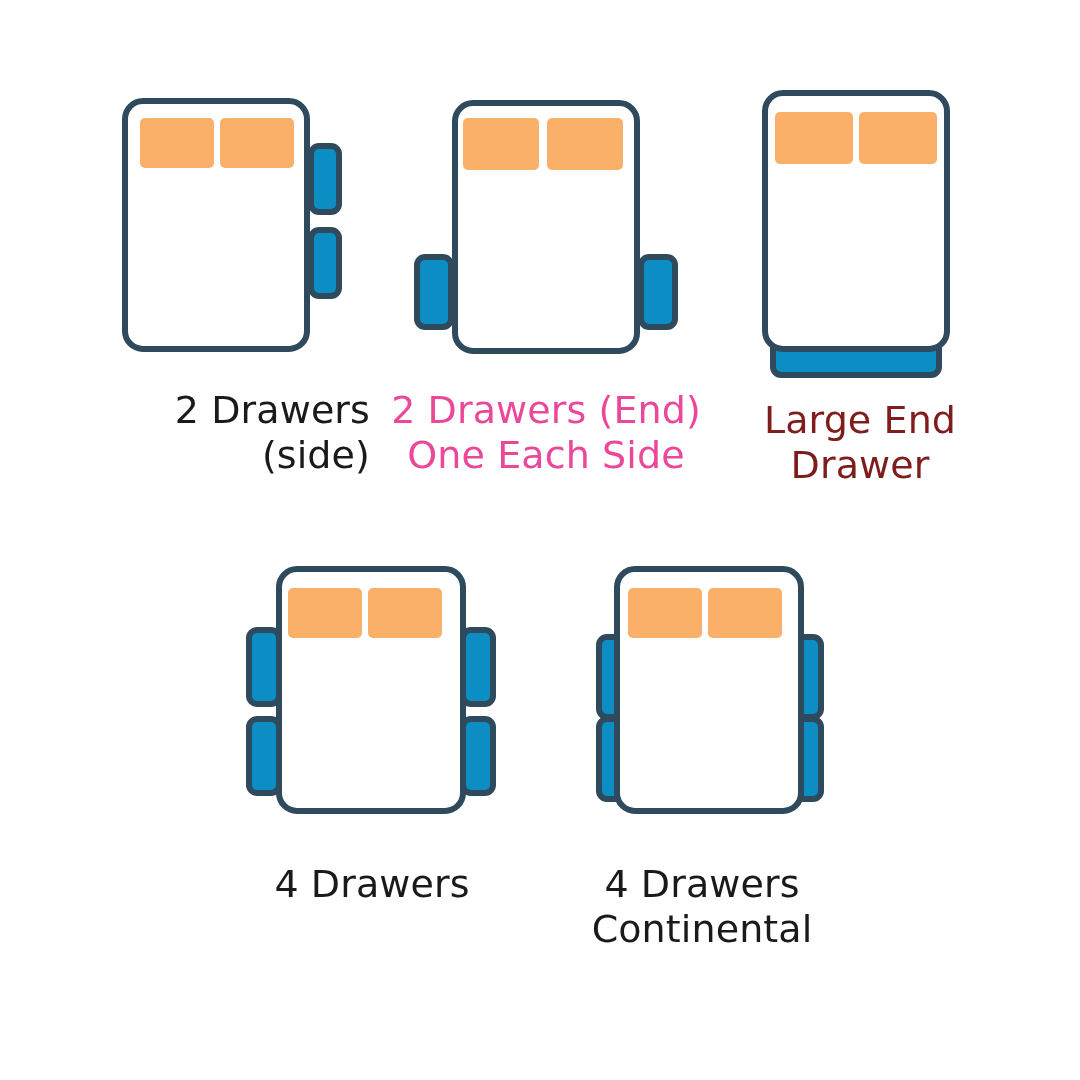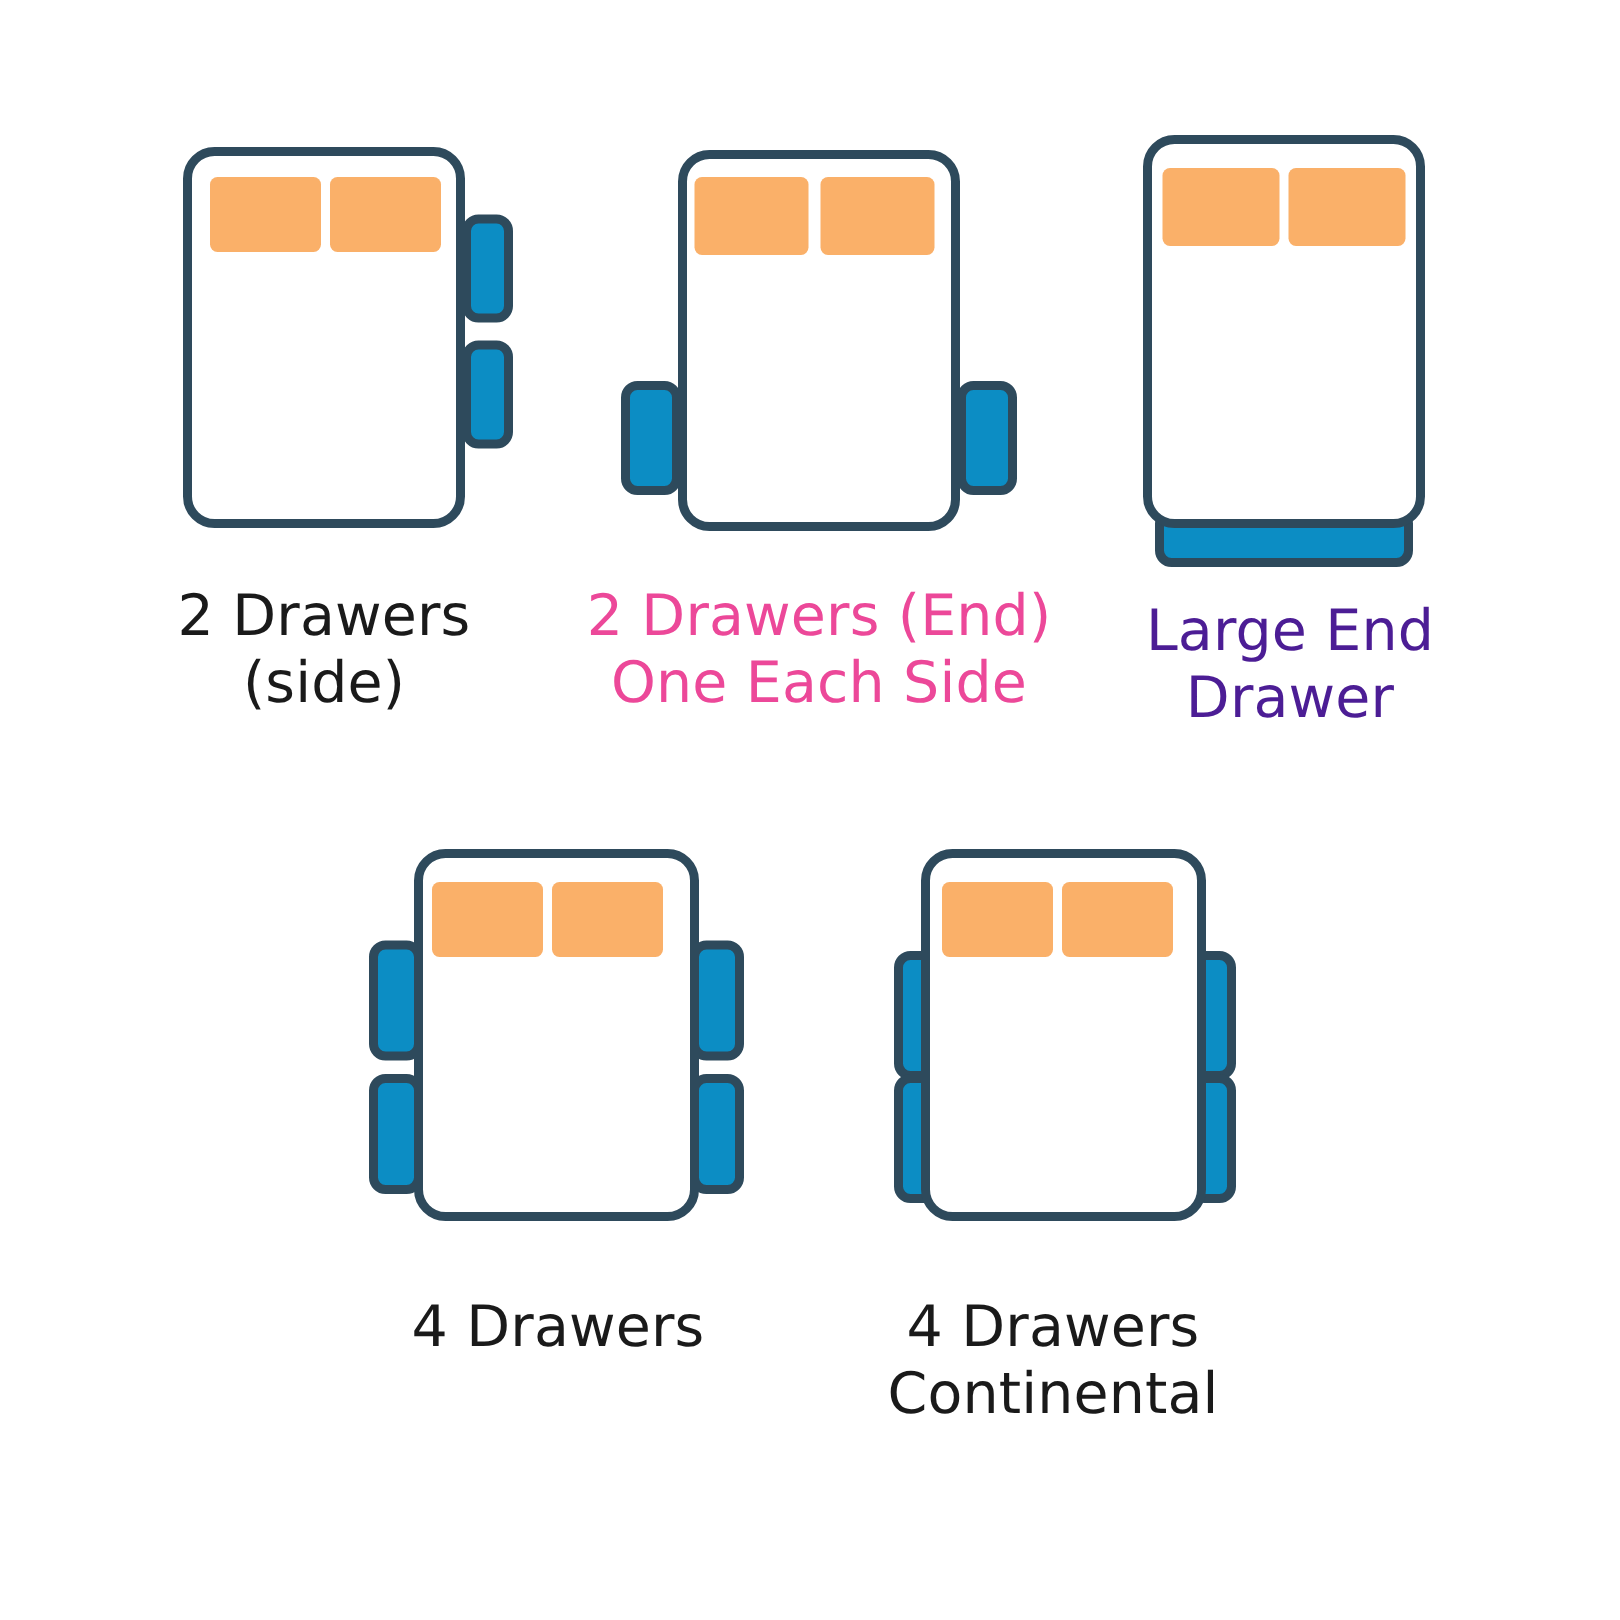--- a/index.html
+++ b/index.html
@@ -48,21 +48,21 @@
           <rect x="195" y="54" width="28" height="66" rx="8" ry="8" fill="#0c8dc4" stroke="#2e4a5c" stroke-width="6"></rect>
           <rect x="195" y="138" width="28" height="66" rx="8" ry="8" fill="#0c8dc4" stroke="#2e4a5c" stroke-width="6"></rect>
         </g>
         <rect x="9" y="9" width="182" height="248" rx="18" ry="18" fill="#ffffff" stroke="#2e4a5c" stroke-width="6"></rect>
         <g>
           <rect x="24" y="26" width="74" height="50" rx="5" ry="5" fill="#fab069"></rect>
           <rect x="104" y="26" width="74" height="50" rx="5" ry="5" fill="#fab069"></rect>
         </g>
       </svg>
     </div>
-    <div class="bed-caption" style="left: 62px; top: 388px; width: 308px; color: rgb(26, 26, 26);">2 Drawers
+    <div class="bed-caption" style="left: 62px; top: 388px; width: 308px; color: rgb(26, 26, 26); text-align: right;">2 Drawers
 (side)</div>
     <div class="bed-cell" style="left: 408px; top: 94px; width: 276px; height: 266px;">
       <svg width="276" height="266" viewBox="0 0 276 266" class="bed-figure">
         <g>
           <rect x="9" y="163" width="34" height="70" rx="8" ry="8" fill="#0c8dc4" stroke="#2e4a5c" stroke-width="6"></rect>
           <rect x="233" y="163" width="34" height="70" rx="8" ry="8" fill="#0c8dc4" stroke="#2e4a5c" stroke-width="6"></rect>
         </g>
         <rect x="47" y="9" width="182" height="248" rx="18" ry="18" fill="#ffffff" stroke="#2e4a5c" stroke-width="6"></rect>
         <g>
           <rect x="55" y="24" width="76" height="52" rx="5" ry="5" fill="#fab069"></rect>
@@ -77,21 +77,21 @@
         <g>
           <rect x="17" y="257" width="166" height="34" rx="8" ry="8" fill="#0c8dc4" stroke="#2e4a5c" stroke-width="6"></rect>
         </g>
         <rect x="9" y="9" width="182" height="256" rx="18" ry="18" fill="#ffffff" stroke="#2e4a5c" stroke-width="6"></rect>
         <g>
           <rect x="19" y="28" width="78" height="52" rx="5" ry="5" fill="#fab069"></rect>
           <rect x="103" y="28" width="78" height="52" rx="5" ry="5" fill="#fab069"></rect>
         </g>
       </svg>
     </div>
-    <div class="bed-caption" style="left: 730px; top: 398px; width: 260px; color: #4c1d95;">Large End
+    <div class="bed-caption" style="left: 730px; top: 398px; width: 260px; color: #7f1d1d;">Large End
 Drawer</div>
     <div class="bed-cell" style="left: 240px; top: 560px; width: 262px; height: 260px;">
       <svg width="262" height="260" viewBox="0 0 262 260" class="bed-figure">
         <g>
           <rect x="9" y="70" width="30" height="74" rx="8" ry="8" fill="#0c8dc4" stroke="#2e4a5c" stroke-width="6"></rect>
           <rect x="9" y="159" width="30" height="74" rx="8" ry="8" fill="#0c8dc4" stroke="#2e4a5c" stroke-width="6"></rect>
           <rect x="223" y="70" width="30" height="74" rx="8" ry="8" fill="#0c8dc4" stroke="#2e4a5c" stroke-width="6"></rect>
           <rect x="223" y="159" width="30" height="74" rx="8" ry="8" fill="#0c8dc4" stroke="#2e4a5c" stroke-width="6"></rect>
         </g>
         <rect x="39" y="9" width="184" height="242" rx="18" ry="18" fill="#ffffff" stroke="#2e4a5c" stroke-width="6"></rect>

